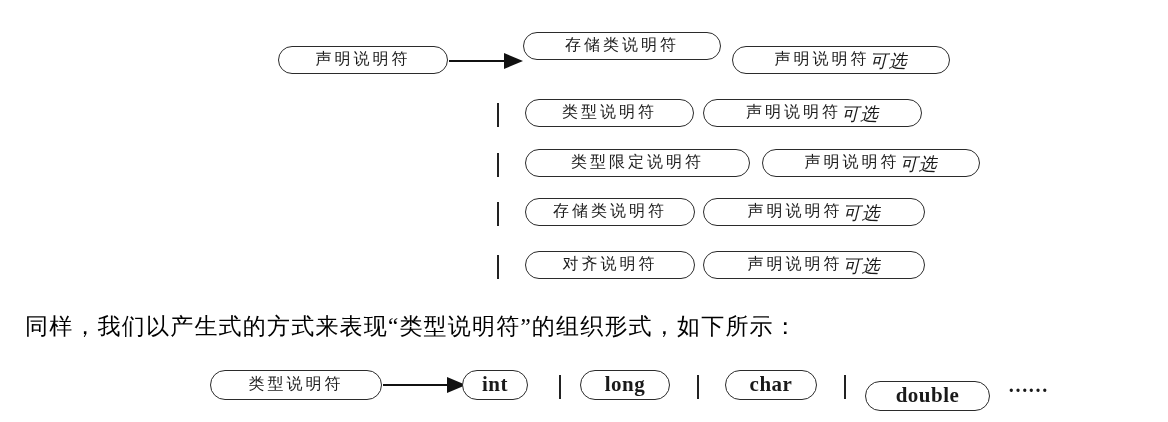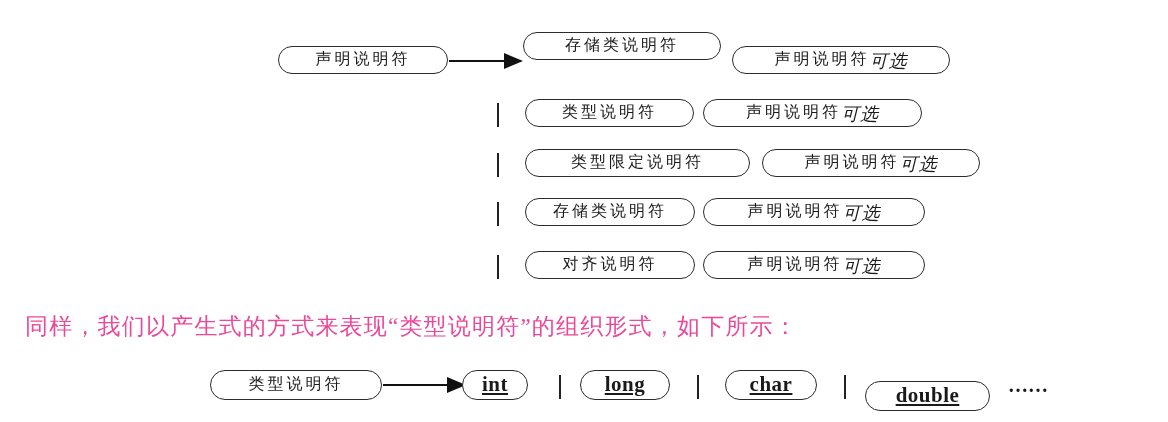--- a/index.html
+++ b/index.html
@@ -35,21 +35,20 @@
     letter-spacing:1px;
     line-height:1;
     transform:translateY(1px);
     font-style:italic;
   }
   .pill.kw .t{
     font-size:21px;
     font-weight:600;
     letter-spacing:0.5px;
     font-family:"Liberation Serif","DejaVu Serif",serif;
-    text-decoration:underline;
   }
   .fig2 .pill{height:30px;border-radius:17px;}
   
   .arrow{position:absolute;height:16px;}
   .arrow-line{
     position:absolute;left:0;right:13px;top:50%;
     height:2.6px;margin-top:-1.3px;background:#111111;
   }
   .arrow-head{
     position:absolute;right:0;top:50%;margin-top:-8px;
@@ -74,21 +73,21 @@
     font-size:20px;letter-spacing:0;color:#1a1a1a;
     font-weight:600;
   }
   
   .body-text{
     position:absolute;
     left:25px;top:311px;
     margin:0;
     font-size:23px;
     letter-spacing:1.2px;
-    color:#ec4899;
+    color:#000000;
     white-space:nowrap;
   }
 </style>
 </head>
 <body>
 
 <div class="page">
 
   <div class="fig1">
 

